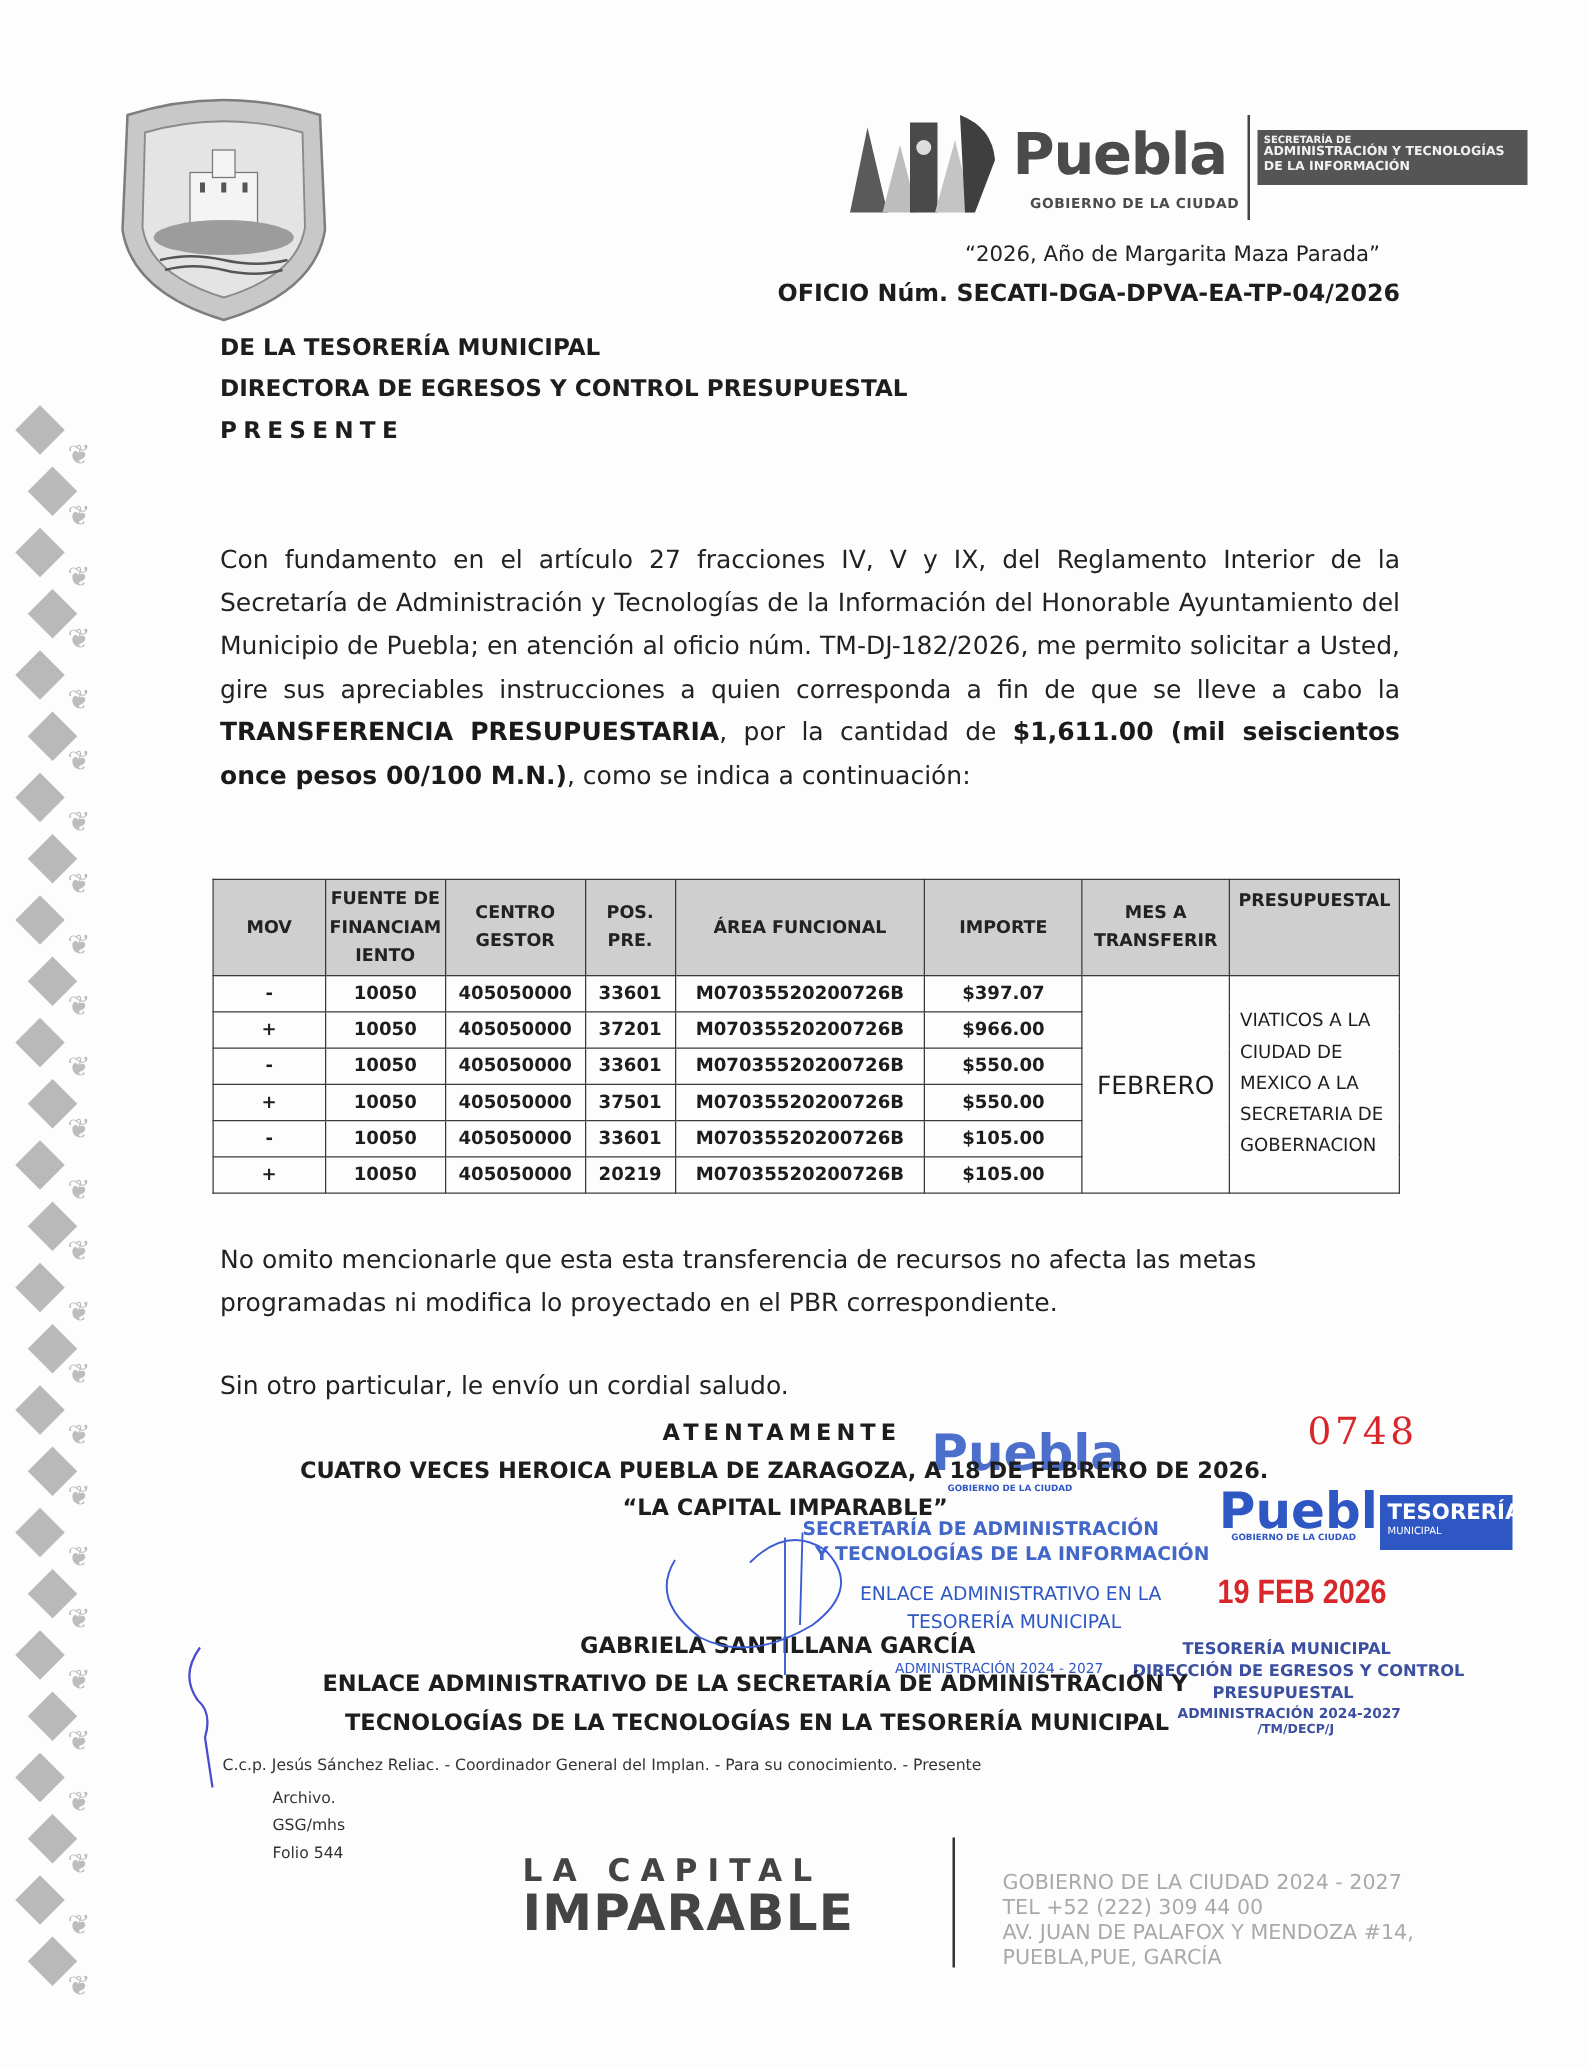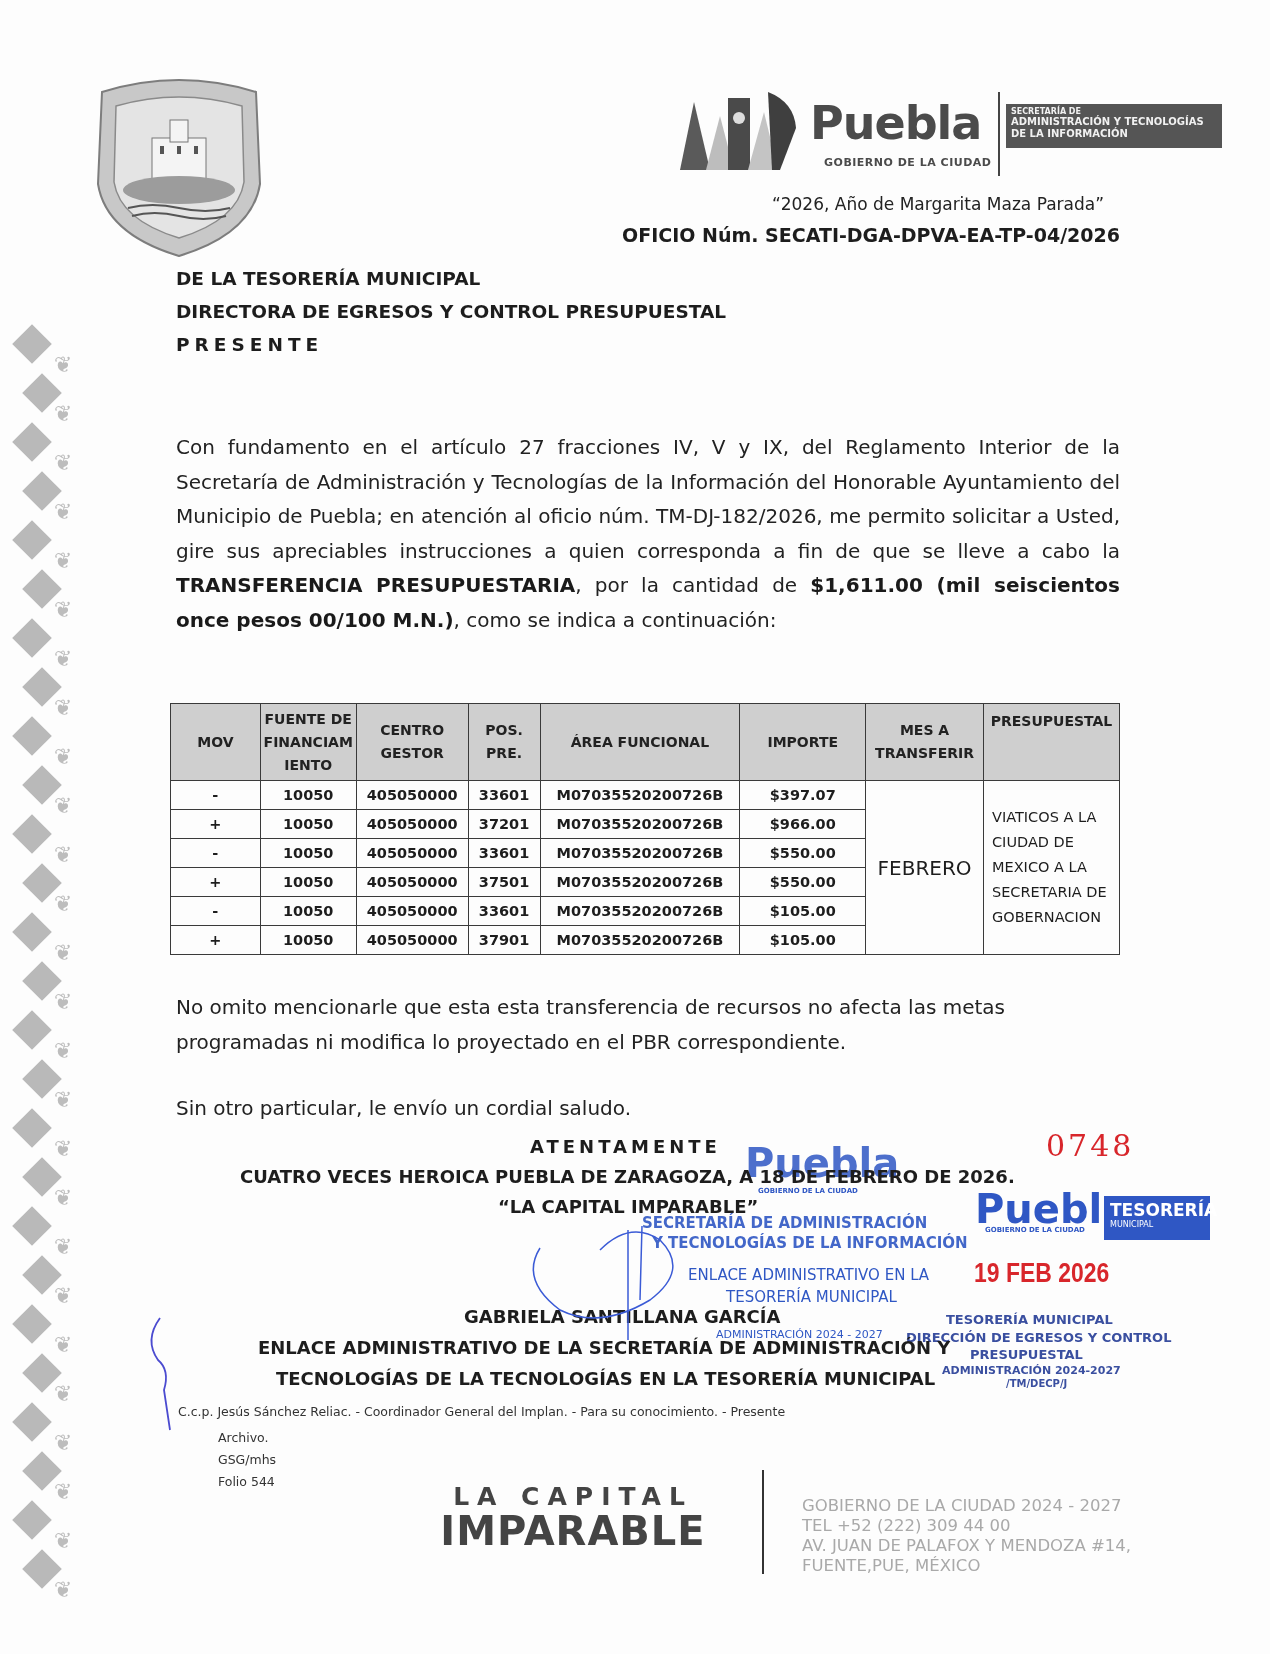--- a/index.html
+++ b/index.html
@@ -70,21 +70,21 @@
   .stamp-enlace2 { position: absolute; left: 726px; top: 1288px; font-size: 15px; color: #2f57c4; }
   .stamp-adm1 { position: absolute; left: 716px; top: 1328px; font-size: 11px; color: #2f57c4; }
   .stamp-tm1 { position: absolute; left: 946px; top: 1312px; font-size: 13px; color: #3a4fa0; font-weight: bold; }
   .stamp-tm2 { position: absolute; left: 906px; top: 1330px; font-size: 13px; color: #3a4fa0; font-weight: bold; }
   .stamp-tm3 { position: absolute; left: 970px; top: 1347px; font-size: 13px; color: #3a4fa0; font-weight: bold; }
   .stamp-tm4 { position: absolute; left: 942px; top: 1364px; font-size: 11px; color: #3a4fa0; font-weight: bold; }
   .stamp-tm5 { position: absolute; left: 1006px; top: 1378px; font-size: 10px; color: #3a4fa0; font-weight: bold; }
   .sig-svg { position: absolute; left: 0; top: 0; width: 1270px; height: 1654px; pointer-events: none; }
 
   
-  .footer-brand { position: absolute; left: 418px; top: 1482px; width: 310px; text-align: center; color: #444; }
+  .footer-brand { position: absolute; left: 418px; top: 1482px; width: 310px; color: #444; }
   .footer-brand .top { font-size: 25px; font-weight: bold; letter-spacing: 8px; }
   .footer-brand .bottom { font-size: 40px; font-weight: bold; letter-spacing: 1px; line-height: 40px; }
   .footer-divider { position: absolute; left: 762px; top: 1470px; width: 2px; height: 104px; background: #333; }
   .footer-contact { position: absolute; left: 802px; top: 1496px; font-size: 16.5px; color: #a9a9a9; line-height: 20px; }
 </style>
 </head>
 <body>
 
 <div class="side-border">
     <div class="d" style="left: 4px; top: 0px;"></div>
@@ -253,21 +253,21 @@
         <td>10050</td>
         <td>405050000</td>
         <td>33601</td>
         <td>M07035520200726B</td>
         <td>$105.00</td>
       </tr>
       <tr>
         <td>+</td>
         <td>10050</td>
         <td>405050000</td>
-        <td>37901</td>
+        <td>20219</td>
         <td>M07035520200726B</td>
         <td>$105.00</td>
       </tr>
     </tbody>
 </table>
 
 <div class="closing-p">No omito mencionarle que esta esta transferencia de recursos no afecta las metas programadas ni modifica lo proyectado en el PBR correspondiente.</div>
 <div class="closing-greet">Sin otro particular, le envío un cordial saludo.</div>
 
 <div class="stamp-puebla1">Puebla</div>
@@ -313,14 +313,14 @@
 
 <div class="footer-brand">
   <div class="top">LA CAPITAL</div>
   <div class="bottom">IMPARABLE</div>
 </div>
 <div class="footer-divider"></div>
 <div class="footer-contact">
   <div>GOBIERNO DE LA CIUDAD 2024 - 2027</div>
   <div>TEL +52 (222) 309 44 00</div>
   <div>AV. JUAN DE PALAFOX Y MENDOZA #14,</div>
-  <div>FUENTE,PUE, MÉXICO</div>
+  <div>PUEBLA,PUE, GARCÍA</div>
 </div>
 
 </body></html>

